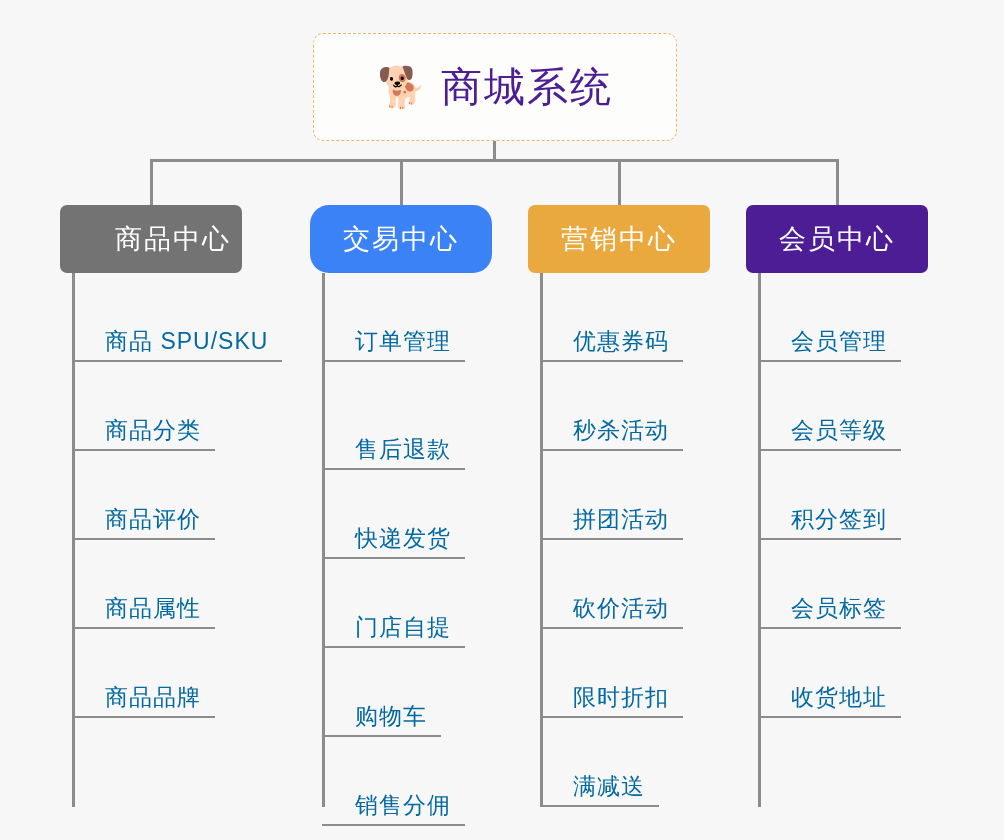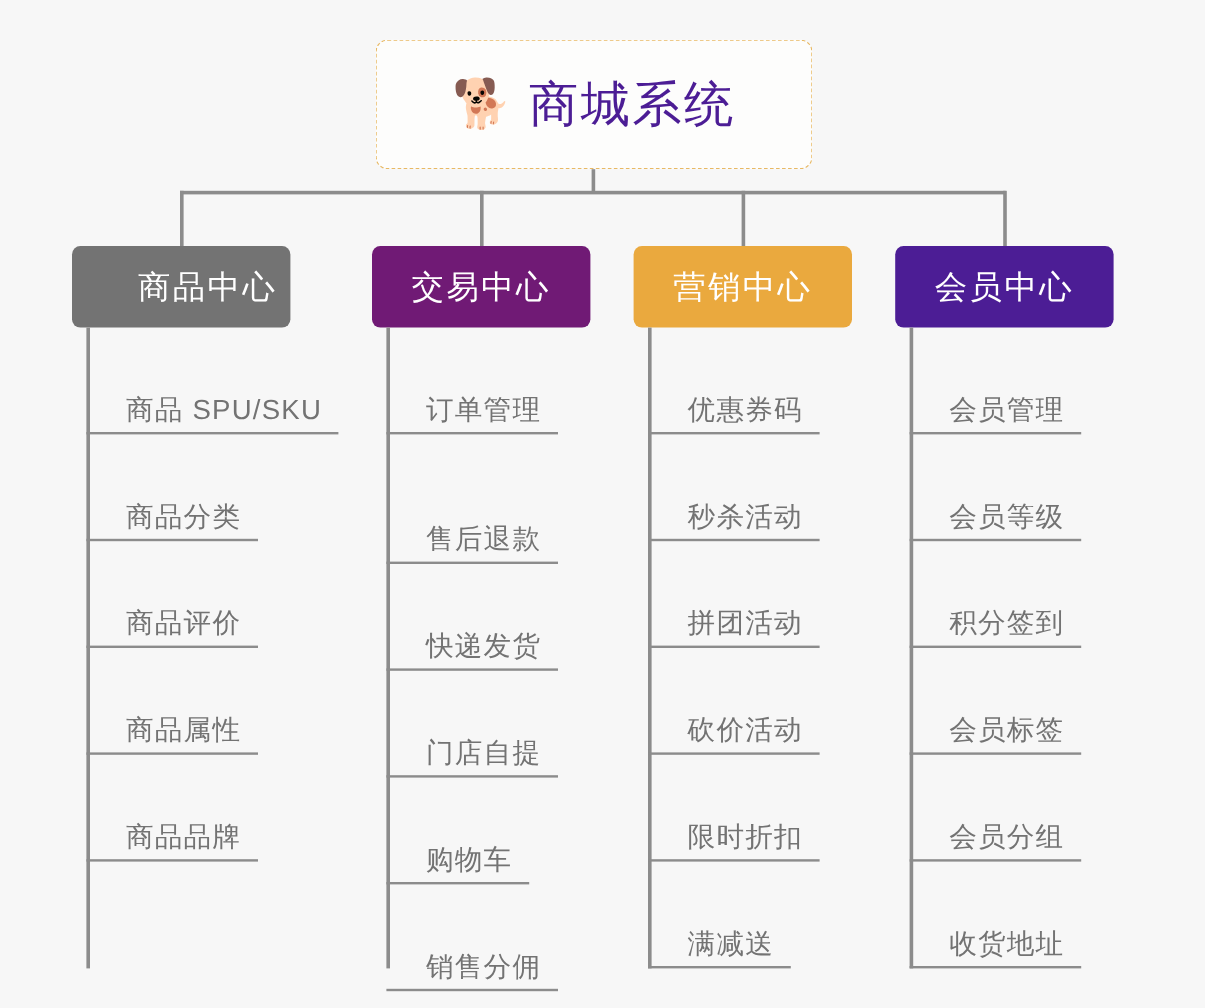--- a/index.html
+++ b/index.html
@@ -109,21 +109,21 @@
   .leaf-item {
     position: relative;
     height: 89px;
     box-sizing: border-box;
     display: flex;
     align-items: flex-end;
     padding-left: 45px;
   }
   .leaf-label {
     font-size: 23px;
-    color: #737373;
+    color: #0369a1;
     line-height: 1;
     padding-bottom: 9px;
     white-space: nowrap;
     letter-spacing: 1px;
   }
   
   .leaf-item::after {
     content: "";
     position: absolute;
     left: 12px;
@@ -171,21 +171,21 @@
           </li>
           <li class="leaf-item" data-idx="3" style="--uw: 143px; width: 100%;">
             <span class="leaf-label">商品属性</span>
           </li>
           <li class="leaf-item" data-idx="5" style="--uw: 143px; width: 100%;">
             <span class="leaf-label">商品品牌</span>
           </li>
         </ul>
       </div>
       <div class="branch" style="left: 310px; width: 182px;">
-        <div class="branch-header" style="background: #701a75;">
+        <div class="branch-header" style="background: #3b82f6; border-radius: 19px;">
           <span>交易中心</span>
         </div>
         <div class="branch-rail" style="height: 534px;"></div>
         <ul class="leaf-list">
           <li class="leaf-item" data-idx="6" style="--uw: 143px; width: 100%;">
             <span class="leaf-label">订单管理</span>
           </li>
           <li class="leaf-item" data-idx="7" style="--uw: 143px; width: 100%; margin-top: 19px;">
             <span class="leaf-label">售后退款</span>
           </li>
@@ -240,23 +240,20 @@
           </li>
           <li class="leaf-item" data-idx="19" style="--uw: 143px; width: 100%;">
             <span class="leaf-label">会员等级</span>
           </li>
           <li class="leaf-item" data-idx="20" style="--uw: 143px; width: 100%;">
             <span class="leaf-label">积分签到</span>
           </li>
           <li class="leaf-item" data-idx="21" style="--uw: 143px; width: 100%;">
             <span class="leaf-label">会员标签</span>
           </li>
-          <li class="leaf-item" data-idx="22" style="--uw: 143px; width: 100%;">
-            <span class="leaf-label">会员分组</span>
-          </li>
           <li class="leaf-item" data-idx="23" style="--uw: 143px; width: 100%;">
             <span class="leaf-label">收货地址</span>
           </li>
         </ul>
       </div>
     </div>
 
 </div>
 
 </body></html>

